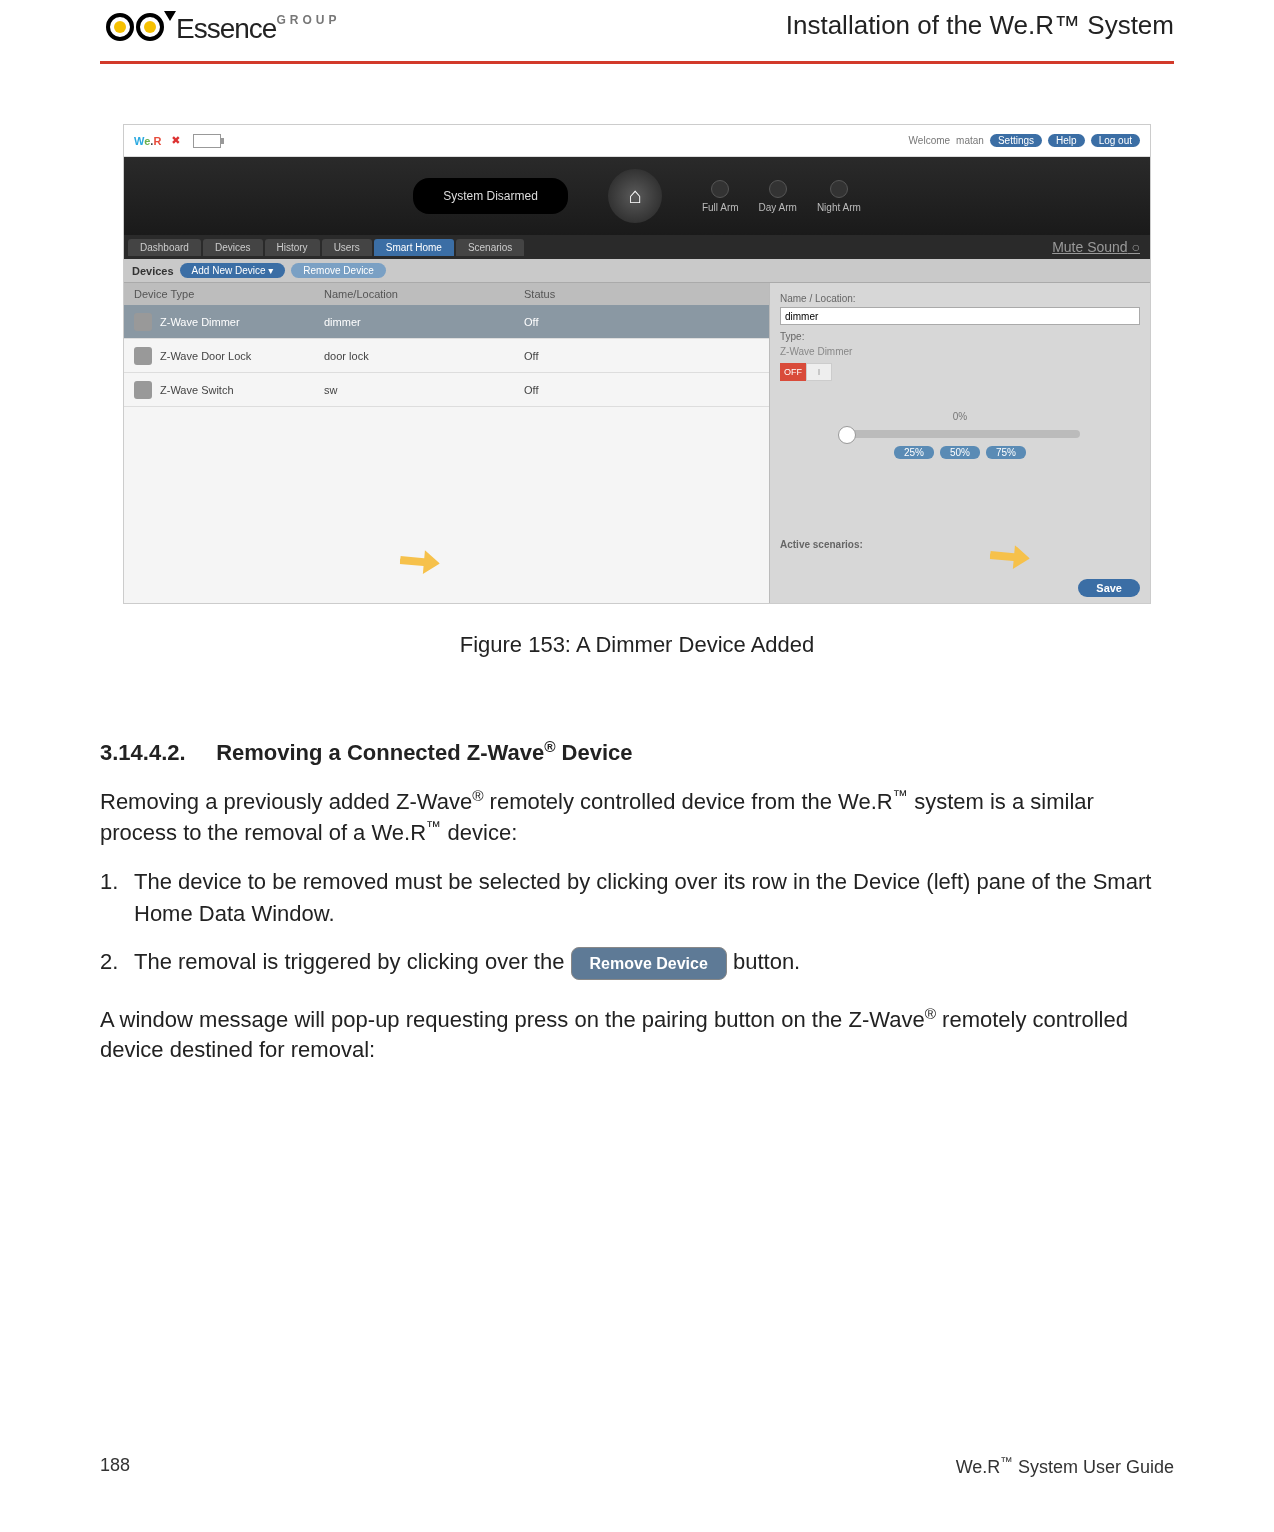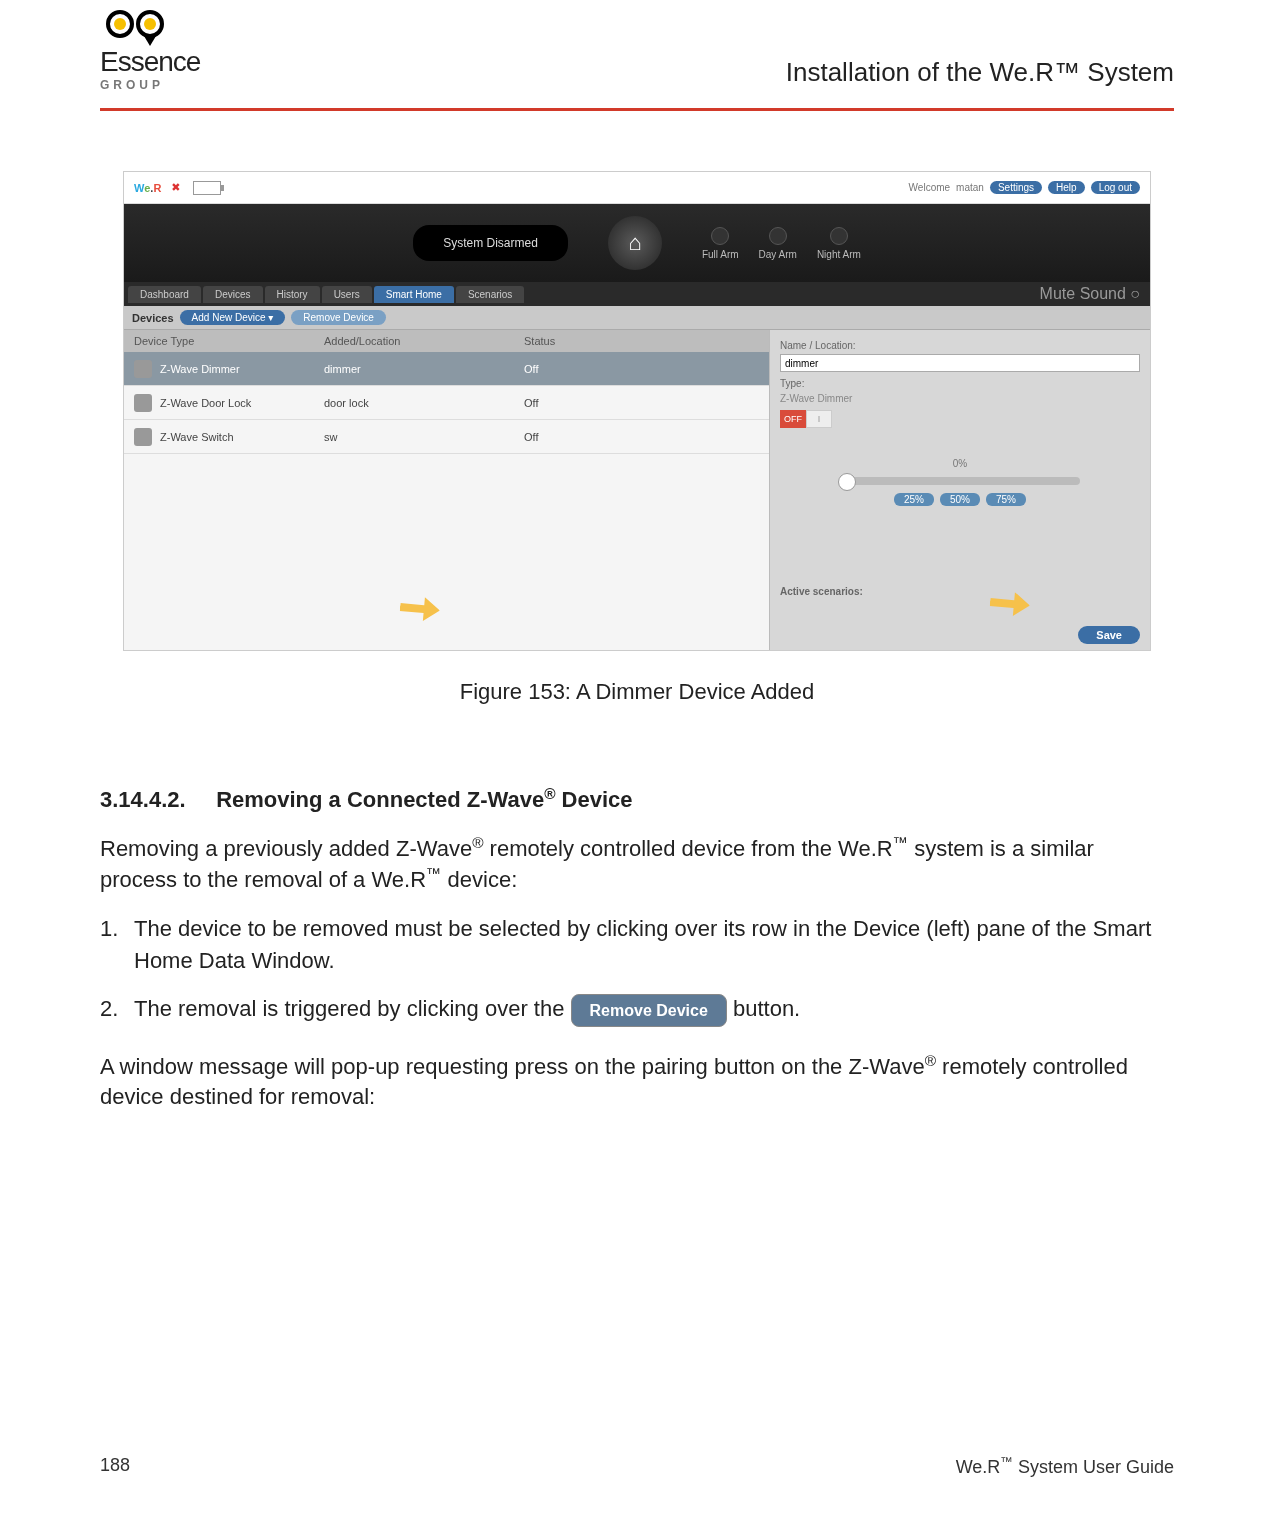--- a/index.html
+++ b/index.html
@@ -15,21 +15,21 @@
       padding: 0 100px;
     }
     
     .header {
       display: flex;
       align-items: flex-end;
       justify-content: space-between;
       padding-top: 10px;
       padding-bottom: 10px;
     }
-    .logo-wrap { display:flex; flex-direction:column; align-items:flex-start; }
+    .logo-wrap { display:flex; flex-direction:row; align-items:flex-start; }
     .owl {
       display:flex; gap:2px; margin-left:6px;
     }
     .owl-eye {
       width:28px; height:28px; border:4px solid #000; border-radius:50%;
       display:flex; align-items:center; justify-content:center;
       background:#fff;
     }
     .owl-pupil { width:12px; height:12px; background:#f6c000; border-radius:50%; }
     .owl-beak {
@@ -64,21 +64,21 @@
     .status-pill{background:#000;border-radius:16px;padding:11px 30px;font-size:12px;color:#ddd;}
     .big-circle{width:54px;height:54px;border-radius:50%;background:radial-gradient(#5a5a5a,#222);
       display:flex;align-items:center;justify-content:center;color:#fff;font-size:22px;}
     .arm-btns{display:flex;gap:20px;font-size:10px;}
     .arm-btns div{display:flex;flex-direction:column;align-items:center;gap:4px;}
     .arm-dot{width:18px;height:18px;border-radius:50%;background:#333;border:1px solid #555;}
     .tabs{height:24px;background:#2a2a2a;display:flex;align-items:center;gap:2px;padding:0 4px;justify-content:space-between;}
     .tabs-left{display:flex;gap:2px;}
     .tab{background:#444;color:#ccc;font-size:10px;padding:3px 12px;border-radius:3px 3px 0 0;}
     .tab.active{background:#3b6ea5;color:#fff;}
-    .mute{color:#999;font-size:16px;padding-right:6px;}
+    .mute{color:#999;font-size:14px;padding-right:6px;text-decoration:underline;}
     .subbar{height:24px;background:#c9c9c9;display:flex;align-items:center;gap:6px;padding:0 8px;border-bottom:1px solid #aaa;}
     .subbar .lbl{font-weight:bold;font-size:11px;color:#333;}
     .btn-pill{border-radius:12px;padding:2px 12px;font-size:10px;color:#fff;}
     .btn-add{background:#3b6ea5;}
     .btn-rem{background:#7aa0c4;}
     .panes{flex:1;display:flex;}
     .left{flex:1;border-right:1px solid #bbb;}
     .right{width:380px;background:#d7d7d7;padding:10px;position:relative;}
     .thead{display:flex;background:#bdbdbd;color:#555;font-size:11px;height:22px;align-items:center;}
     .th1{width:200px;padding-left:10px;}.th2{width:200px;}.th3{flex:1;}
@@ -198,21 +198,21 @@
     </div>
     <div class="subbar">
       <span class="lbl">Devices</span>
       <span class="btn-pill btn-add"><span>Add New Device</span> ▾</span>
       <span class="btn-pill btn-rem">Remove Device</span>
     </div>
     <div class="panes" style="position:relative;">
       <div class="left">
         <div class="thead">
           <div class="th1">Device Type</div>
-          <div class="th2">Added/Location</div>
+          <div class="th2">Name/Location</div>
           <div class="th3">Status</div>
         </div>
         <div class="trow sel">
           <div class="td1">
               <span class="dev-ico"></span>
               <span>Z-Wave Dimmer</span>
             </div>
           <div class="td2">dimmer</div>
           <div class="td3">Off</div>
         </div>

